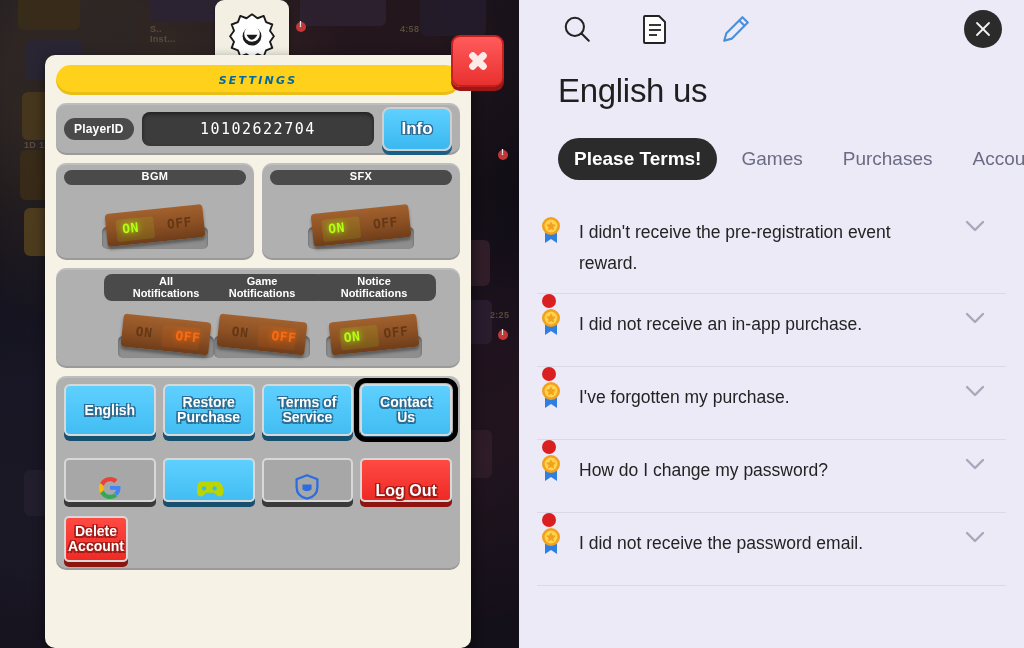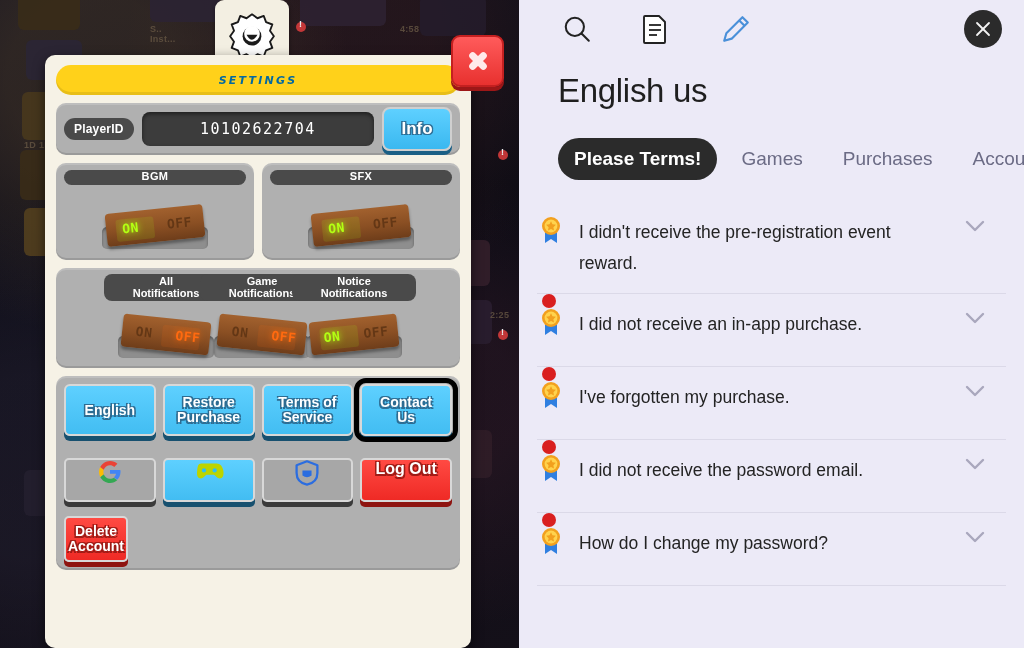--- a/index.html
+++ b/index.html
@@ -166,21 +166,21 @@
   .opt-btn span{
     font-size:14px;font-weight:bold;color:#fff;line-height:15px;
     text-shadow:-1.5px -1.5px 0 #2d6c92,1.5px -1.5px 0 #2d6c92,-1.5px 1.5px 0 #2d6c92,1.5px 1.5px 0 #2d6c92;
   }
   .opt-btn.sel{outline:5px solid #000;outline-offset:1px;}
 
   .icon-row{display:flex;gap:7px;margin-top:22px;}
   .icon-btn{
     flex:1;height:44px;border-radius:5px;background:#a7a7a7;
     border:2px solid #d8d8d8;box-shadow:0 5px 0 #3a3a3a;
-    display:flex;align-items:flex-start;justify-content:center;cursor:pointer;box-sizing:border-box;
+    display:flex;align-items:flex-end;justify-content:center;cursor:pointer;box-sizing:border-box;
   }
   .icon-btn.cyan{background:linear-gradient(180deg,#5ed0ff 0%,#42bdf2 100%);box-shadow:0 5px 0 #17506f;}
   .icon-btn.red{
     background:linear-gradient(180deg,#ff4a43 0%,#ef2a25 100%);
     border-color:#d8d8d8;box-shadow:0 5px 0 #8e1410;
   }
   .icon-btn.red span{
     font-size:16px;font-weight:bold;color:#fff;
     text-shadow:-1.5px -1.5px 0 #9e1b16,1.5px -1.5px 0 #9e1b16,-1.5px 1.5px 0 #9e1b16,1.5px 1.5px 0 #9e1b16;
   }
@@ -349,21 +349,21 @@
           <div class="lever off" style="left:50%;">
             <div class="base"></div>
             <div class="plank">
               <div class="hl"></div>
               <div class="seg dim">ON</div>
               <div class="seg lit-off">OFF</div>
             </div>
           </div>
         </div>
 
-        <div class="notif-cell" style="left:236px;">
+        <div class="notif-cell" style="left:256px;">
           <div class="nlbl">
             <span>Notice</span>
             <span>Notifications</span>
           </div>
           <div class="lever on" style="left:50%;">
             <div class="base"></div>
             <div class="plank">
               <div class="hl"></div>
               <div class="seg lit-on">ON</div>
               <div class="seg dim">OFF</div>
@@ -523,39 +523,39 @@
       <div class="faq-item">
         <div class="faq-badge">
           <div class="reddot"></div>
           <svg width="24" height="30" viewBox="0 0 24 30">
             <path d="M6 18 l0 11 l6-4 l6 4 l0-11z" fill="#2f7fe0"></path>
             <circle cx="12" cy="12" r="9" fill="#f2a01e"></circle>
             <circle cx="12" cy="12" r="6.4" fill="#ffd34d"></circle>
             <path d="M12 7.2 l1.5 3.1 3.4.5 -2.5 2.4 .6 3.4 -3-1.6 -3 1.6 .6-3.4 -2.5-2.4 3.4-.5z" fill="#f2a01e"></path>
           </svg>
         </div>
-        <div class="faq-text">I did not receive the password email.</div>
+        <div class="faq-text">How do I change my password?</div>
         <div class="chev">
           <svg width="20" height="13" viewBox="0 0 20 13">
               <polyline points="2,2 10,10 18,2" fill="none" stroke="#a9a7bd" stroke-width="2.4" stroke-linecap="round" stroke-linejoin="round"></polyline>
             </svg>
         </div>
       </div>
 
       <div class="faq-item">
         <div class="faq-badge">
           <div class="reddot"></div>
           <svg width="24" height="30" viewBox="0 0 24 30">
             <path d="M6 18 l0 11 l6-4 l6 4 l0-11z" fill="#2f7fe0"></path>
             <circle cx="12" cy="12" r="9" fill="#f2a01e"></circle>
             <circle cx="12" cy="12" r="6.4" fill="#ffd34d"></circle>
             <path d="M12 7.2 l1.5 3.1 3.4.5 -2.5 2.4 .6 3.4 -3-1.6 -3 1.6 .6-3.4 -2.5-2.4 3.4-.5z" fill="#f2a01e"></path>
           </svg>
         </div>
-        <div class="faq-text">How do I change my password?</div>
+        <div class="faq-text">I did not receive the password email.</div>
         <div class="chev">
           <svg width="20" height="13" viewBox="0 0 20 13">
               <polyline points="2,2 10,10 18,2" fill="none" stroke="#a9a7bd" stroke-width="2.4" stroke-linecap="round" stroke-linejoin="round"></polyline>
             </svg>
         </div>
       </div>
 
     </div>
   </div>
 

